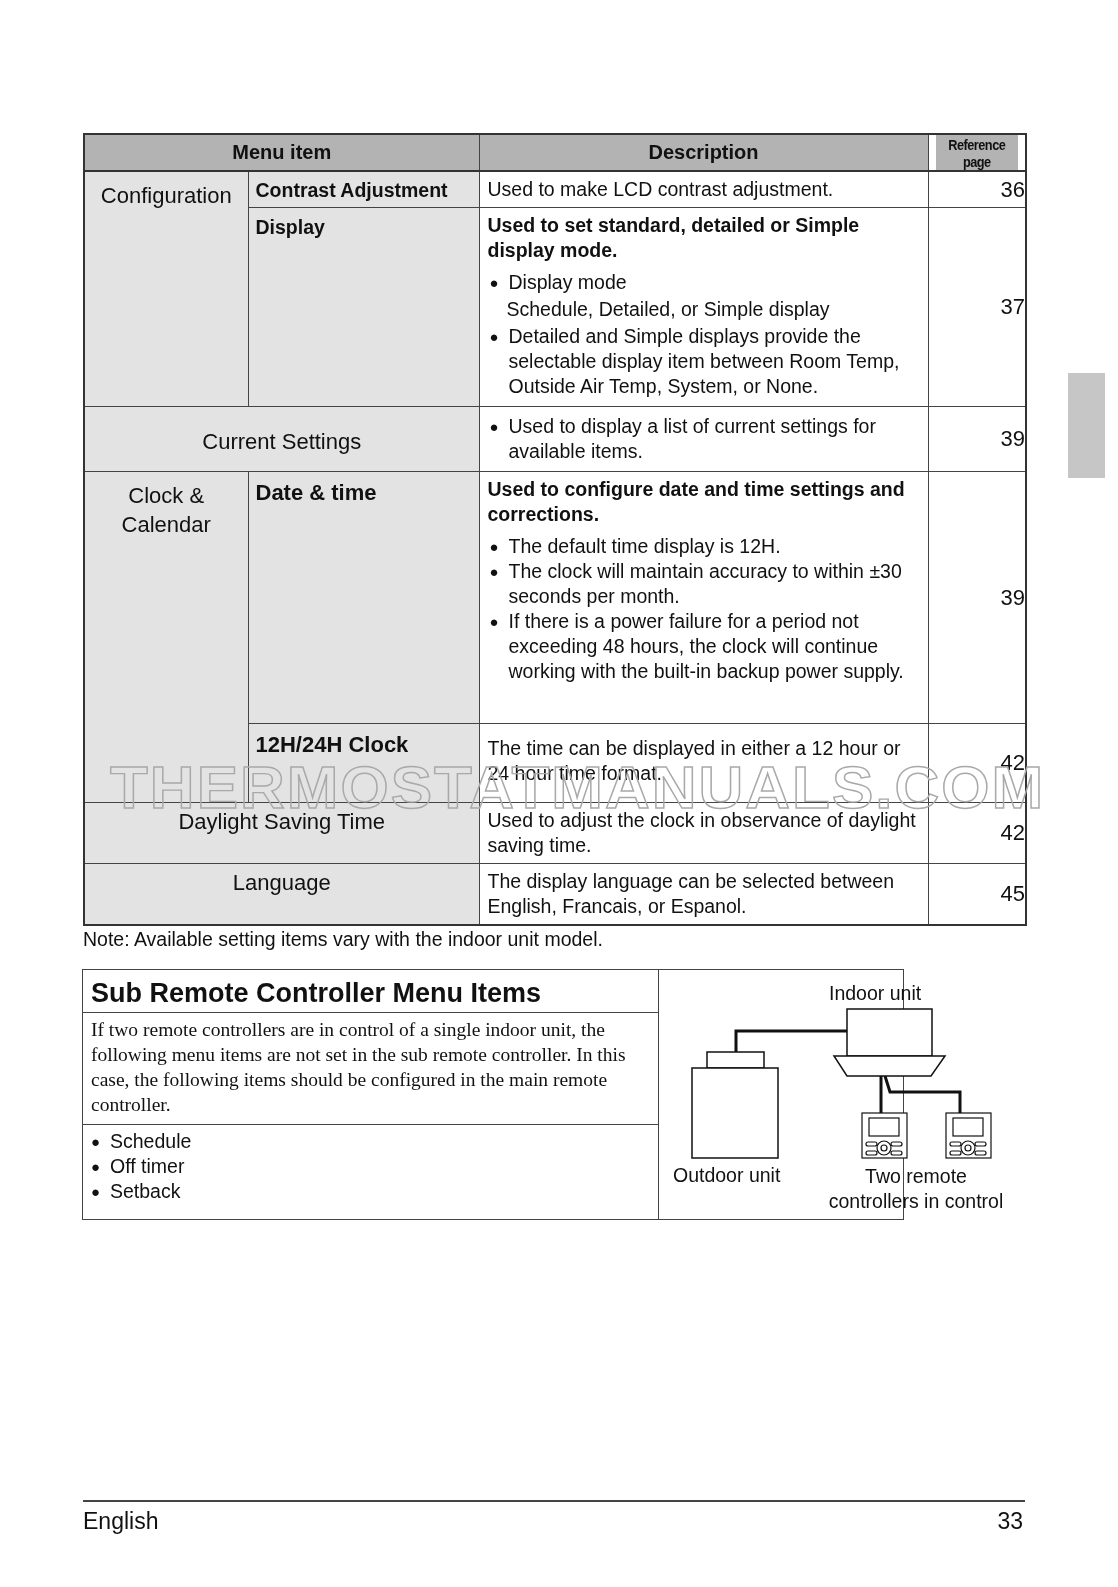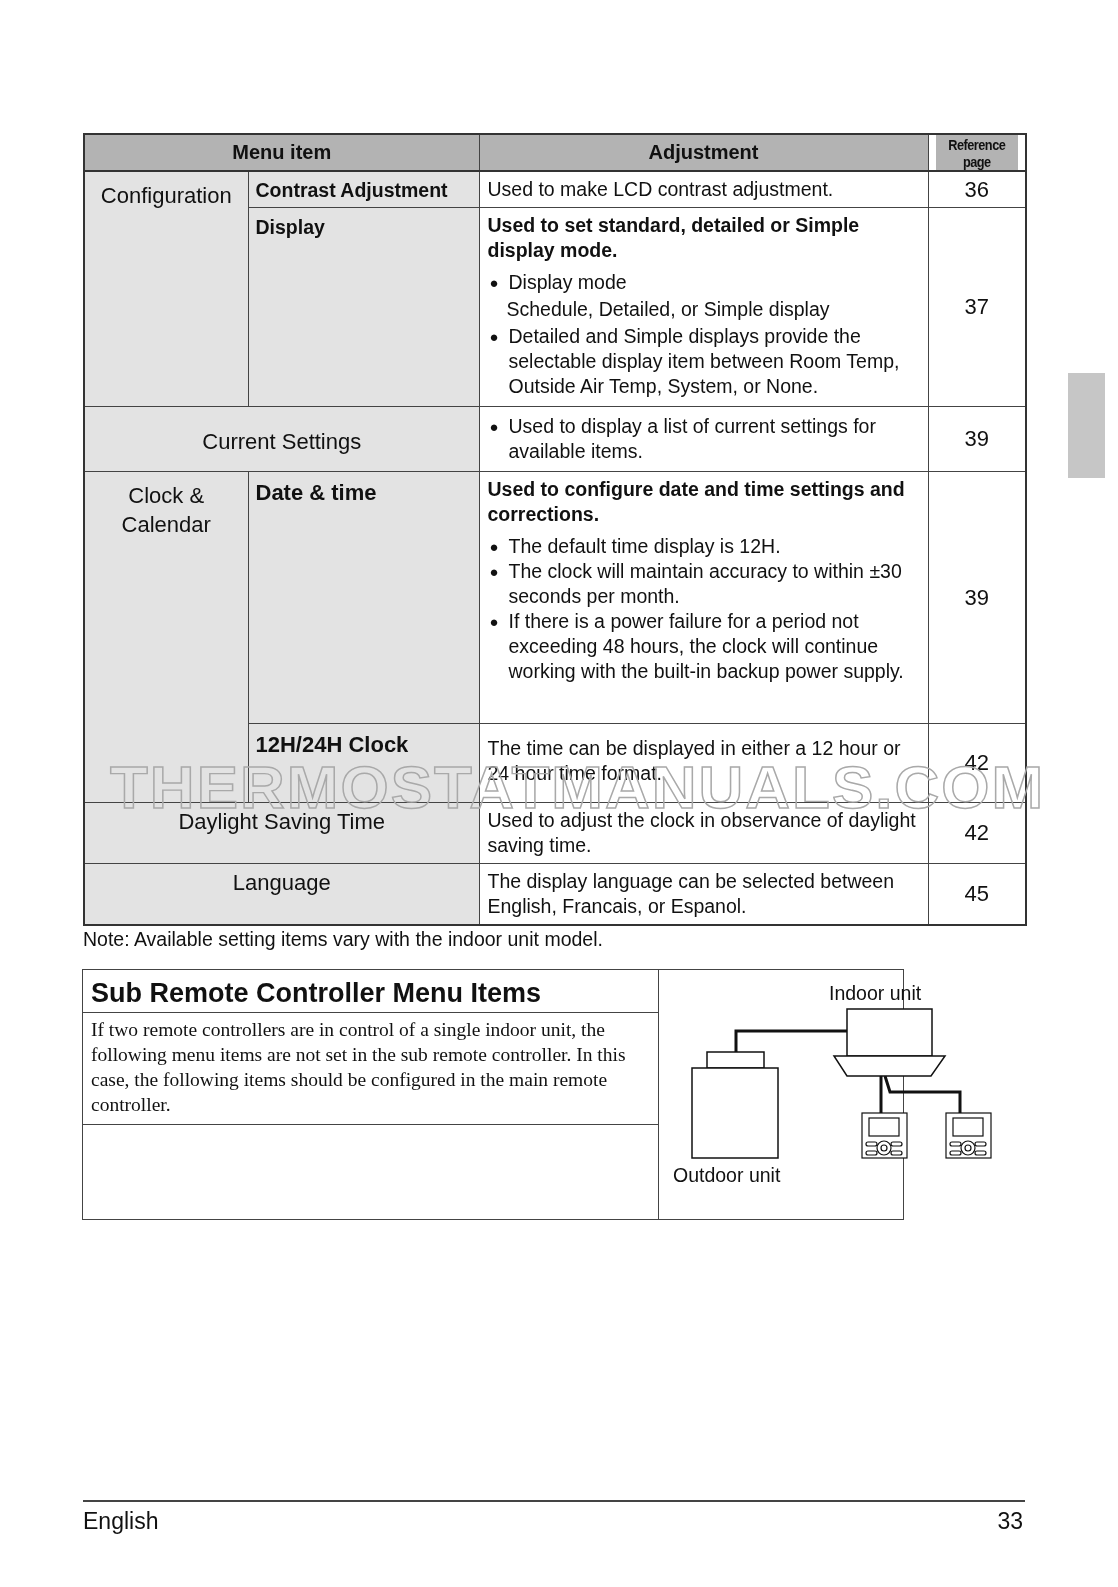--- a/index.html
+++ b/index.html
@@ -24,21 +24,21 @@
   .grey { background: #e3e3e3; }
   .item-l1 { font-weight: normal; font-size: 22px; padding: 9px 7px 4px 7px !important; line-height: 29px; text-align: center; }
   .item-l2 { font-weight: bold; font-size: 19.5px; padding: 7px 7px 4px 7px !important; line-height: 24px; }
   .item-l2.big { font-size: 22px; padding-top: 9px !important; }
   .desc { font-size: 19.5px; line-height: 25px; padding: 5px 8px 5px 8px !important; background: #fff; }
   .desc .bold { font-weight: bold; margin-bottom: 7px; }
   .desc ul { list-style: none; margin: 2px; padding: 0; }
   .desc li { position: relative; padding-left: 19px; }
   .desc li::before { content: "\25CF"; position: absolute; left: 0; top: 0; font-size: 15px; }
   .desc .sub { padding-left: 19px; }
-  .ref { font-size: 22px; text-align: center; vertical-align: middle !important; background: #fff; margin-left: 11px; }
+  .ref { font-size: 22px; text-align: right; vertical-align: middle !important; background: #fff; margin-left: 11px; }
   .watermark {
     position: absolute; left: 110px; top: 752px; width: 900px;
     font-size: 62px; font-weight: bold; letter-spacing: 2px; color: transparent;
     -webkit-text-stroke: 1.5px #a9a9a9; pointer-events: none; white-space: nowrap;
     transform: scaleY(0.95);
   }
   .note { position: absolute; left: 83px; top: 928px; font-size: 19.5px; }
   .sub-box {
     position: absolute; left: 82px; top: 969px; width: 822px; height: 251px;
     border: 1.5px solid #444; box-sizing: border-box;
@@ -63,21 +63,21 @@
 <table class="menu-table">
   <colgroup>
     <col style="width:164px">
       <col style="width:231px">
       <col style="width:449px">
       <col style="width:98px">
   </colgroup>
   <thead>
     <tr>
       <th colspan="2">Menu item</th>
-      <th>Adjustment</th>
+      <th>Description</th>
       <th class="ref-h">Reference page</th>
     </tr>
   </thead>
   <tbody>
     <tr style="height:36px">
       <td rowspan="2" class="grey item-l1">Configuration</td>
       <td class="grey item-l2" style="padding-top:6px !important">Contrast Adjustment</td>
       <td class="desc">Used to make LCD contrast adjustment.</td>
       <td class="ref">36</td>
     </tr>
@@ -136,20 +136,25 @@
 </table>
 
 <div class="watermark">THERMOSTATMANUALS.COM</div>
 
 <div class="note">Note: Available setting items vary with the indoor unit model.</div>
 
 <div class="sub-box">
   <div class="sub-left">
     <div class="sub-title">Sub Remote Controller Menu Items</div>
     <div class="sub-intro">If two remote controllers are in control of a single indoor unit, the following menu items are not set in the sub remote controller. In this case, the following items should be configured in the main remote controller.</div>
+    <ul class="sub-list">
+      <li>Schedule</li>
+      <li>Off timer</li>
+      <li>Setback</li>
+    </ul>
   </div>
   <div class="diagram">
     <svg width="364" height="249" viewBox="0 0 364 249">
       <g fill="none" stroke="#111">
 
         <polyline points="77,82 77,61 188,61" stroke-width="3"></polyline>
         <line x1="222" y1="106" x2="222" y2="143" stroke-width="3"></line>
         <polyline points="226,106 231,122 301,122 301,143" stroke-width="3"></polyline>
 
         <g>
@@ -180,18 +185,22 @@
             <circle cx="309" cy="178" r="3"></circle>
           <rect x="291" y="172" width="11" height="4" rx="2"></rect>
             <rect x="316" y="172" width="11" height="4" rx="2"></rect>
           <rect x="291" y="181" width="11" height="4" rx="2"></rect>
             <rect x="316" y="181" width="11" height="4" rx="2"></rect>
         </g>
       </g>
     </svg>
     <div style="position:absolute;left:170px;top:12px;font-size:19.5px">Indoor unit</div>
     <div style="position:absolute;left:14px;top:194px;font-size:19.5px">Outdoor unit</div>
+    <div style="position:absolute;left:162px;top:194px;width:190px;text-align:center;font-size:19.5px;line-height:25px">
+      <div>Two remote</div>
+      <div>controllers in control</div>
+    </div>
   </div>
 </div>
 
 <div class="footer-line"></div>
 <div class="footer-lang">English</div>
 <div class="footer-page">33</div>
 
 </body></html>

